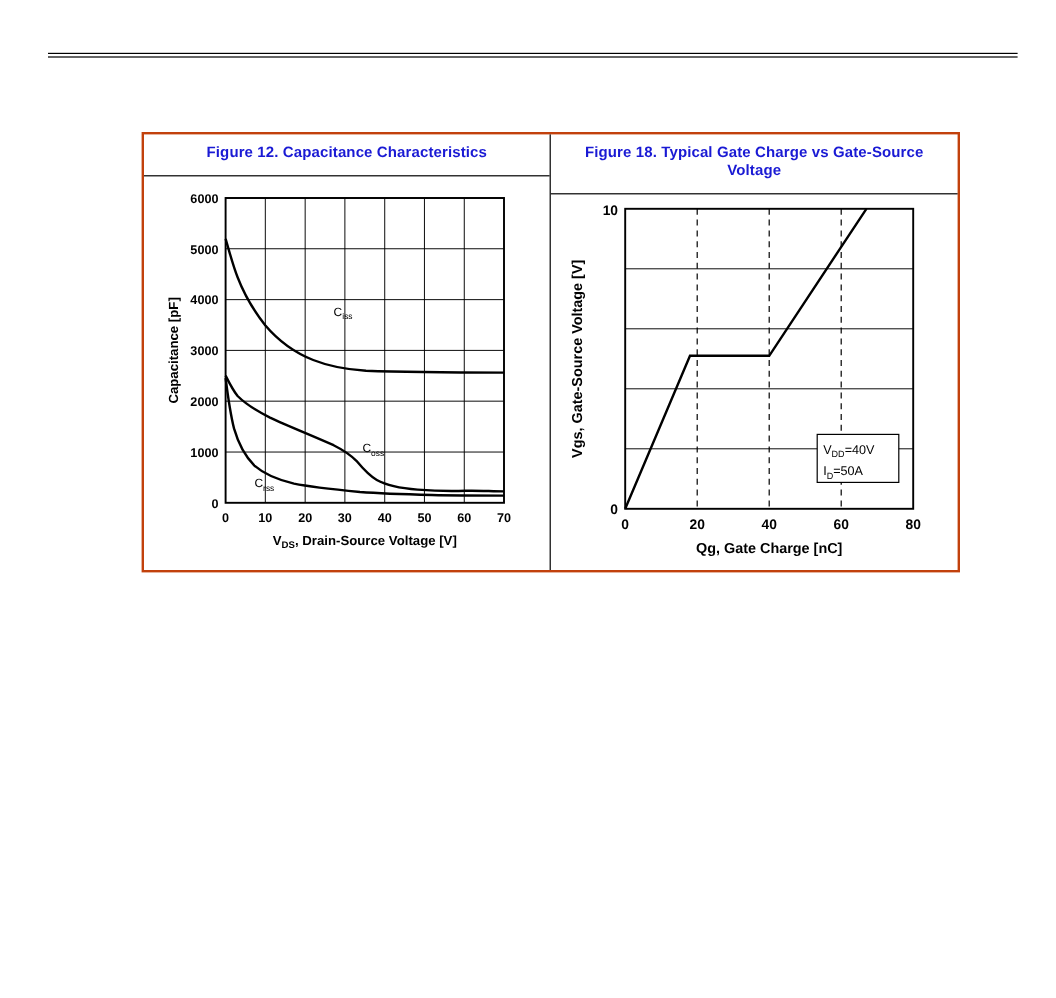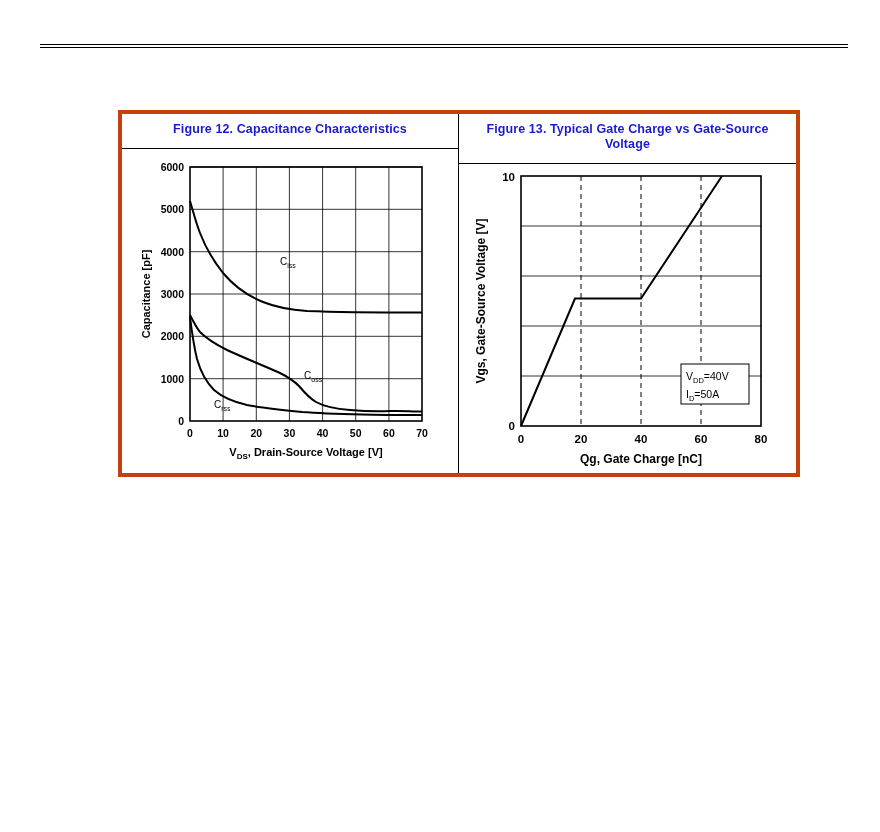--- a/index.html
+++ b/index.html
@@ -34,21 +34,21 @@
     position: absolute; left: 0; top: 3px; width: 100%; height: 1px; background: #000;
   }
 
   
   .fig-table {
     position: absolute;
     left: 118px;
     top: 110px;
     width: 682px;
     height: 367px;
-    border: 4px solid #c2410c;
+    border: 2px solid #c2410c;
     box-sizing: border-box;
     display: flex;
   }
   .fig-cell {
     box-sizing: border-box;
     position: relative;
   }
   .fig-cell.left {
     width: 341px;
     border-right: 1px solid #000;
@@ -167,21 +167,21 @@
             <text class="tick-lbl" x="300" y="288" text-anchor="middle">70</text>
           </g>
 
           <text class="ax-title" x="184" y="307" text-anchor="middle">V<tspan class="sub" dy="3">DS</tspan><tspan dy="-3">, Drain-Source Voltage [V]</tspan></text>
           <text class="ax-title" transform="translate(28,145) rotate(-90)" text-anchor="middle">Capacitance [pF]</text>
         </svg>
       </div>
     </div>
 
     <div class="fig-cell right">
-      <div class="fig-title">Figure 13. Typical Gate Charge vs Gate-Source Voltage</div>
+      <div class="fig-title">Figure 18. Typical Gate Charge vs Gate-Source Voltage</div>
       <div class="title-sep"></div>
       <div class="plot-area">
         <svg width="340" height="315" viewBox="0 0 340 315">
 
           <g>
             <line class="grid-line" x1="62" y1="62" x2="302" y2="62"></line>
             <line class="grid-line" x1="62" y1="112" x2="302" y2="112"></line>
             <line class="grid-line" x1="62" y1="162" x2="302" y2="162"></line>
             <line class="grid-line" x1="62" y1="212" x2="302" y2="212"></line>
           </g>

